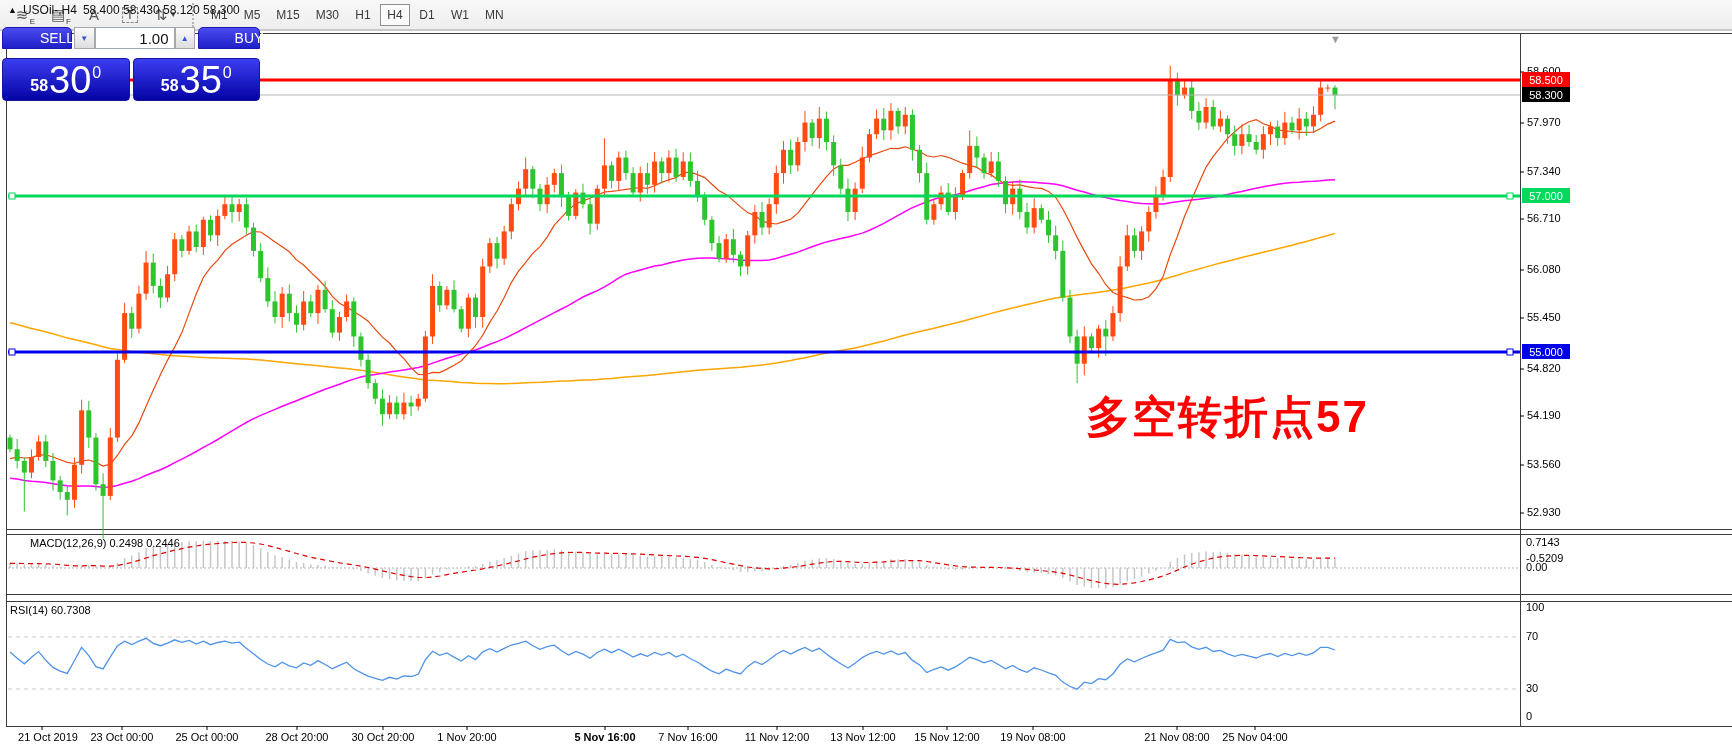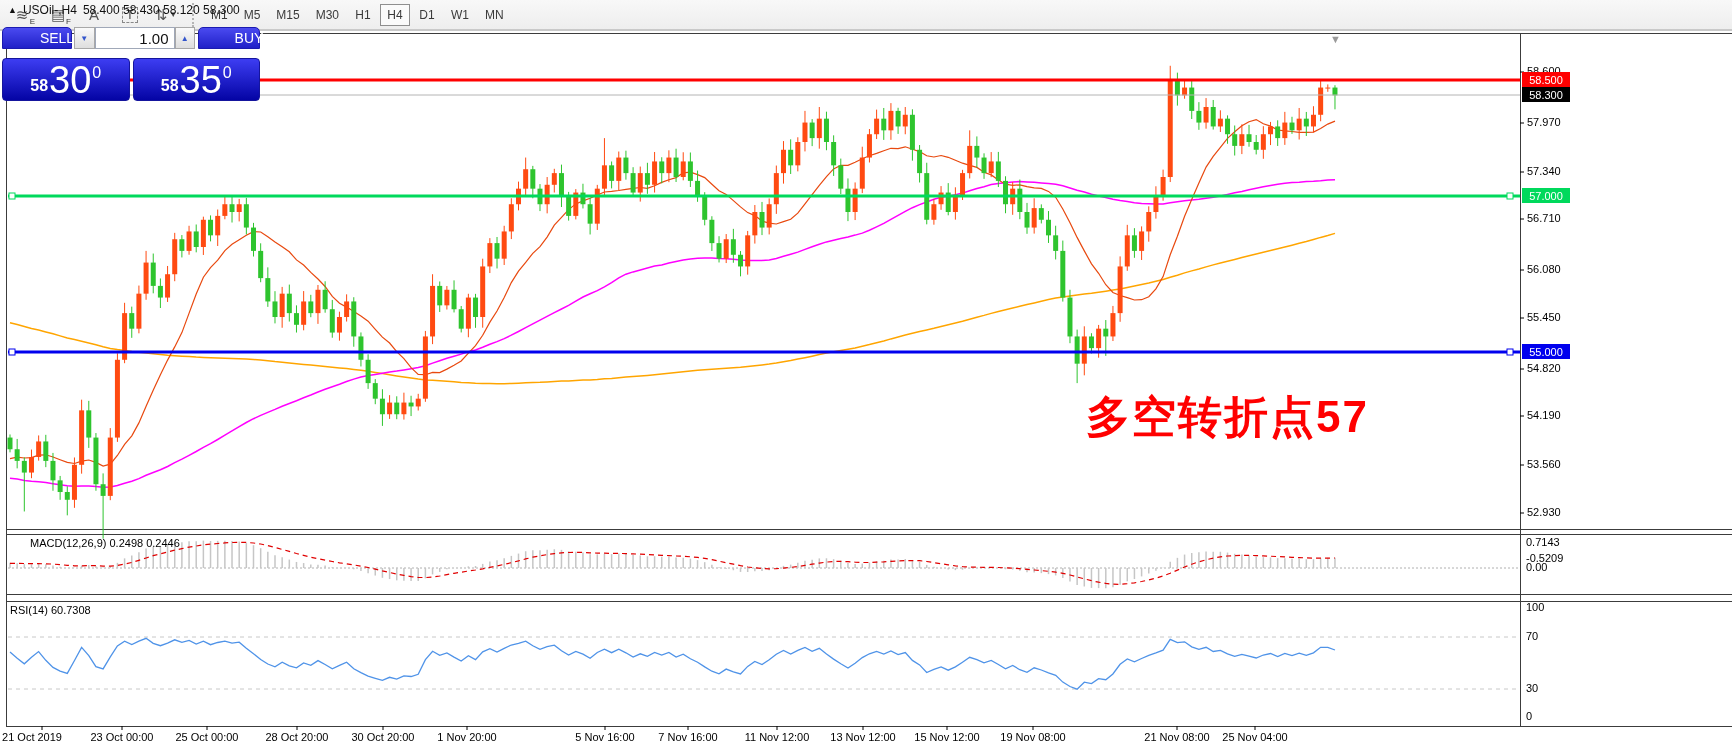--- a/index.html
+++ b/index.html
@@ -783,26 +783,26 @@
 <div class="price-badge" style="top: 87px; background: rgb(0, 0, 0);">58.300</div>
 <div class="price-badge" style="top: 188px; background: rgb(0, 217, 92);">57.000</div>
 <div class="price-badge" style="top: 344px; background: rgb(0, 0, 238);">55.000</div>
 <div class="axis-lbl" style="left: 1526px; top: 536px;">0.7143</div>
 <div class="axis-lbl" style="left: 1526px; top: 561px;">0.00</div>
 <div class="axis-lbl" style="left: 1526px; top: 552px;">-0.5209</div>
 <div class="axis-lbl" style="left: 1526px; top: 601px;">100</div>
 <div class="axis-lbl" style="left: 1526px; top: 630px;">70</div>
 <div class="axis-lbl" style="left: 1526px; top: 682px;">30</div>
 <div class="axis-lbl" style="left: 1526px; top: 710px;">0</div>
-<div class="axis-lbl" style="top: 731px; left: 32px; transform: translateX(-50%);">21 Oct 2019</div>
+<div class="axis-lbl" style="top: 731px; left: 48px; transform: translateX(-50%);">21 Oct 2019</div>
 <div class="axis-lbl" style="top: 731px; left: 122px; transform: translateX(-50%);">23 Oct 00:00</div>
 <div class="axis-lbl" style="top: 731px; left: 207px; transform: translateX(-50%);">25 Oct 00:00</div>
 <div class="axis-lbl" style="top: 731px; left: 297px; transform: translateX(-50%);">28 Oct 20:00</div>
 <div class="axis-lbl" style="top: 731px; left: 383px; transform: translateX(-50%);">30 Oct 20:00</div>
 <div class="axis-lbl" style="top: 731px; left: 467px; transform: translateX(-50%);">1 Nov 20:00</div>
-<div class="axis-lbl" style="top: 731px; left: 605px; transform: translateX(-50%);">5 Nov 16:00</div>
+<div class="axis-lbl" style="top: 731px; left: 605px; transform: translateX(-50%); font-weight: bold;">5 Nov 16:00</div>
 <div class="axis-lbl" style="top: 731px; left: 688px; transform: translateX(-50%);">7 Nov 16:00</div>
 <div class="axis-lbl" style="top: 731px; left: 777px; transform: translateX(-50%);">11 Nov 12:00</div>
 <div class="axis-lbl" style="top: 731px; left: 863px; transform: translateX(-50%);">13 Nov 12:00</div>
 <div class="axis-lbl" style="top: 731px; left: 947px; transform: translateX(-50%);">15 Nov 12:00</div>
 <div class="axis-lbl" style="top: 731px; left: 1033px; transform: translateX(-50%);">19 Nov 08:00</div>
 <div class="axis-lbl" style="top: 731px; left: 1177px; transform: translateX(-50%);">21 Nov 08:00</div>
 <div class="axis-lbl" style="top: 731px; left: 1255px; transform: translateX(-50%);">25 Nov 04:00</div>
 
 </body></html>

